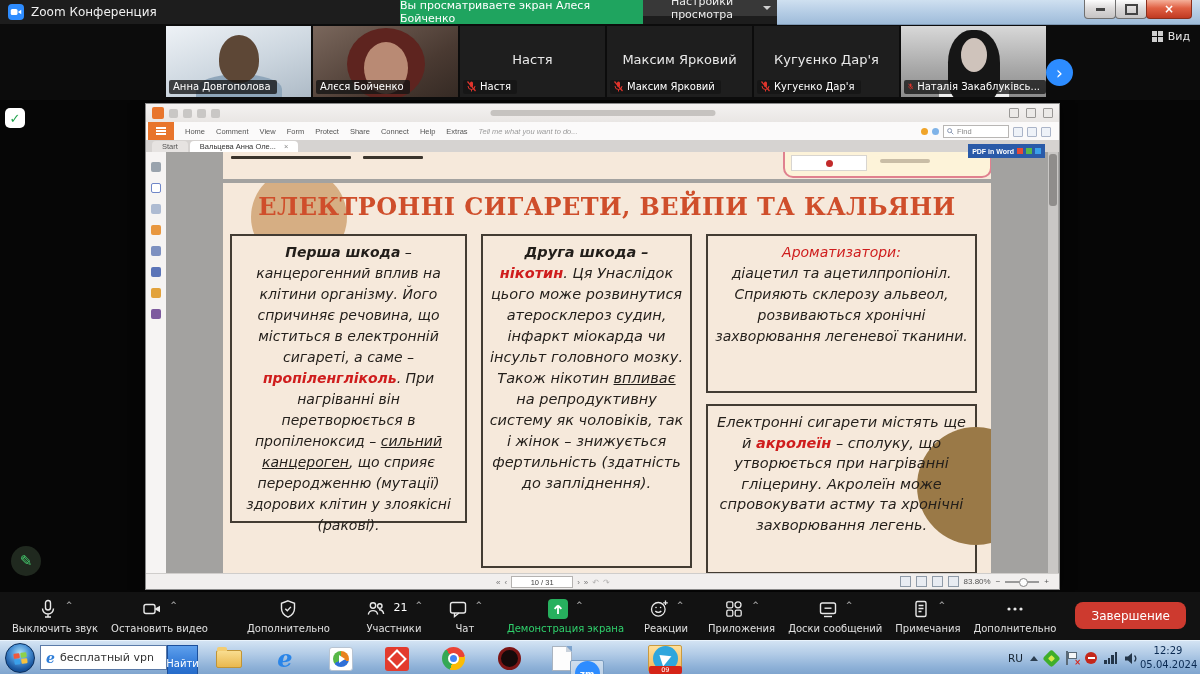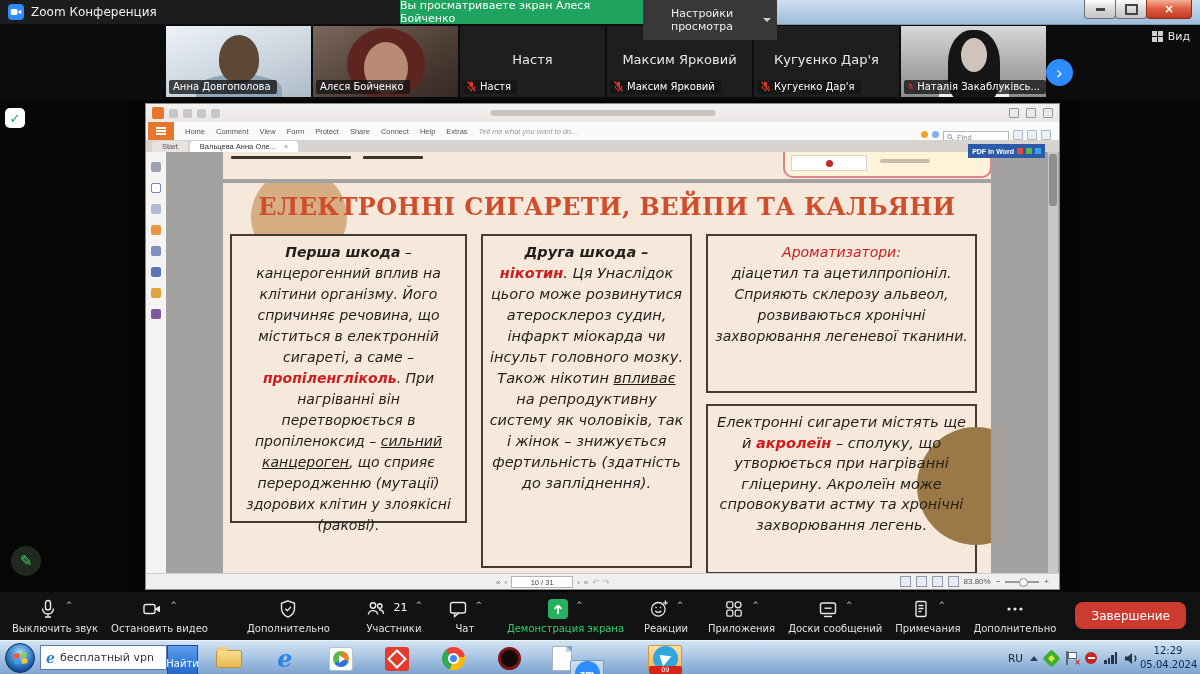--- a/index.html
+++ b/index.html
@@ -5,21 +5,21 @@
   html,body{margin:0;padding:0;background:#000;}
   #root{position:relative;width:1200px;height:674px;overflow:hidden;
         font-family:"DejaVu Sans",sans-serif;-webkit-font-smoothing:antialiased;}
 
   
   #topbar{position:absolute;left:0;top:0;width:1200px;height:24px;background:#1d1d1d;z-index:30;}
   .tb-left{position:absolute;left:8px;top:0;height:24px;display:flex;align-items:center;gap:7px;color:#efefef;font-size:12px;}
   .zoom-logo{width:16px;height:16px;border-radius:4px;background:#2d8cff;display:flex;align-items:center;justify-content:center;}
   .view-banner{position:absolute;left:400px;top:0;width:243px;height:24px;background:#1fa45f;color:#fff;
                font-size:11px;display:flex;align-items:center;justify-content:center;}
-  .view-settings{position:absolute;left:643px;top:0;width:134px;height:40px;background:#383838;border:none;color:#eee;
+  .view-settings{position:absolute;left:643px;top:0;width:134px;height:16px;background:#383838;border:none;color:#eee;
                  font-size:11px;display:flex;align-items:center;justify-content:center;gap:8px;font-family:inherit;cursor:default;}
   .caret-down{width:0;height:0;border-left:4px solid transparent;border-right:4px solid transparent;border-top:4px solid #cfcfcf;}
   .win-titlebar{position:absolute;left:777px;top:0;width:423px;height:24px;
                 background:linear-gradient(180deg,#cfe0f0 0%,#b3cbe4 55%,#9fbcd9 100%);border-bottom:1px solid #7d97b3;}
   .win-controls{position:absolute;right:8px;top:0;display:flex;}
   .wbtn{height:18px;border:1px solid #6f6f6f;border-top:none;display:flex;align-items:center;justify-content:center;
         font-size:10px;color:#333;border-radius:0 0 4px 4px;margin-left:-1px;
         background:linear-gradient(180deg,#fdfdfd 0%,#dddbdb 45%,#c6c4c4 100%);}
   .wbtn.min{width:30px;} .wbtn.max{width:30px;}
   .wbtn.close{width:44px;color:#fff;background:linear-gradient(180deg,#f5b09a 0%,#e06043 45%,#c03a22 100%);border-color:#8a2f1d;font-size:12px;font-weight:bold;}
@@ -61,21 +61,21 @@
   .d-winbtns{position:absolute;right:6px;top:4px;display:flex;gap:7px;}
   .d-winbtns span{width:8px;height:8px;border:1px solid #9a9896;border-radius:1px;background:#eceae8;}
   .d-ribbon{position:absolute;left:0;top:18px;right:0;height:18px;background:#fbfafa;display:flex;align-items:center;gap:11px;padding-left:2px;}
   .file-tab{width:26px;height:18px;background:#e8752c;display:flex;align-items:center;justify-content:center;}
   .file-tab i{display:block;width:10px;height:2px;background:#fff;box-shadow:0 3px 0 #fff,0 -3px 0 #fff;}
   .rtab{font-size:7.5px;color:#555;}
   .tellme{font-size:7.5px;color:#9a9a9a;font-style:italic;}
   .ribbon-right{position:absolute;right:8px;top:21px;display:flex;align-items:center;gap:4px;}
   .dot-o{width:7px;height:7px;border-radius:50%;background:#f0a429;}
   .dot-b{width:7px;height:7px;border-radius:50%;background:#7fb3e8;}
-  .findbox{width:58px;height:11px;border:1px solid #b8b6b4;background:#fff;font-size:7.5px;color:#888;display:flex;align-items:center;padding:0 3px;gap:3px;margin-top:6px;}
+  .findbox{width:58px;height:11px;border:1px solid #b8b6b4;background:#fff;font-size:7.5px;color:#888;display:flex;align-items:center;padding:0 3px;gap:3px;}
   .mini-ic{width:8px;height:8px;border:1px solid #aab4c8;border-radius:1px;background:#eef2f8;}
   .pdf-badge{position:absolute;right:14px;top:40px;height:14px;background:#2a5aa8;color:#fff;font-size:7px;font-weight:bold;
              display:flex;align-items:center;gap:3px;padding:0 4px;z-index:5;}
   .pdf-badge i{width:6px;height:6px;}
   .d-tabs{position:absolute;left:0;top:36px;right:0;height:12px;background:#d6d3d1;display:flex;align-items:flex-end;padding-left:6px;gap:2px;}
   .dtab{height:11px;font-size:7.5px;color:#555;display:flex;align-items:center;padding:0 10px;border-radius:4px 4px 0 0;}
   .dtab.start{background:#e6e3e1;text-align:center;}
   .dtab.activedoc{background:#fff;color:#333;gap:8px;}
   .d-rail{position:absolute;left:0;top:48px;width:20px;bottom:15px;background:#f6f4f3;border-right:1px solid #dcdad8;
           display:flex;flex-direction:column;align-items:center;padding-top:10px;gap:11px;}

